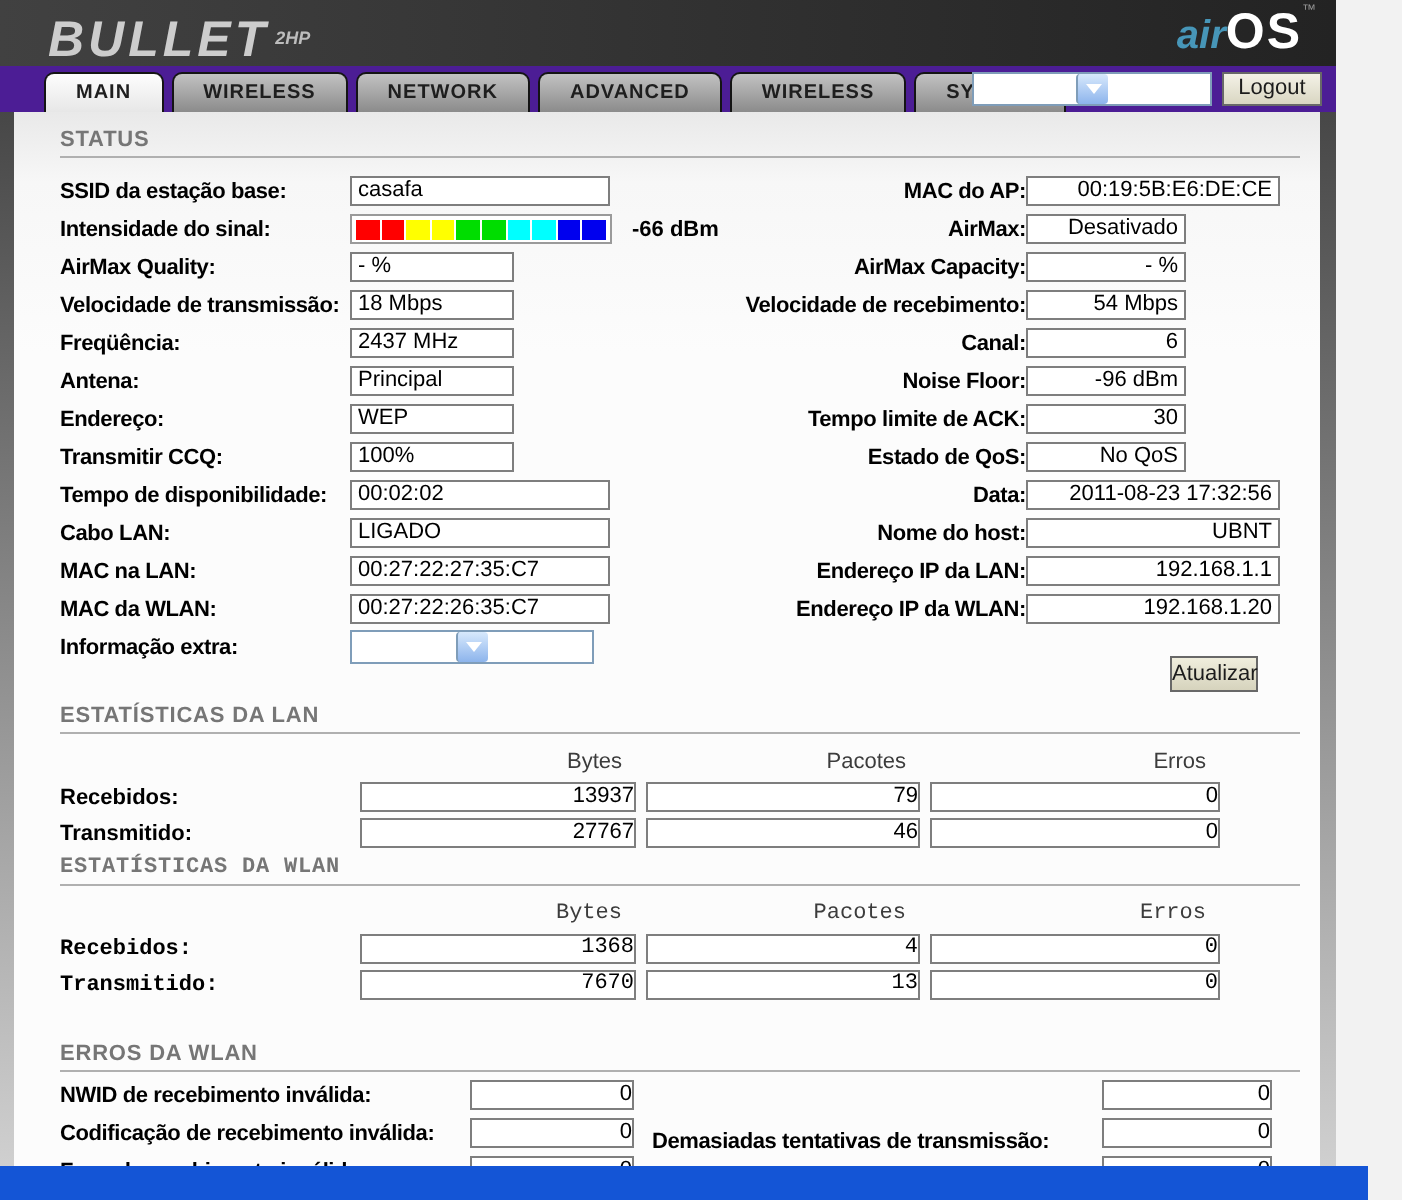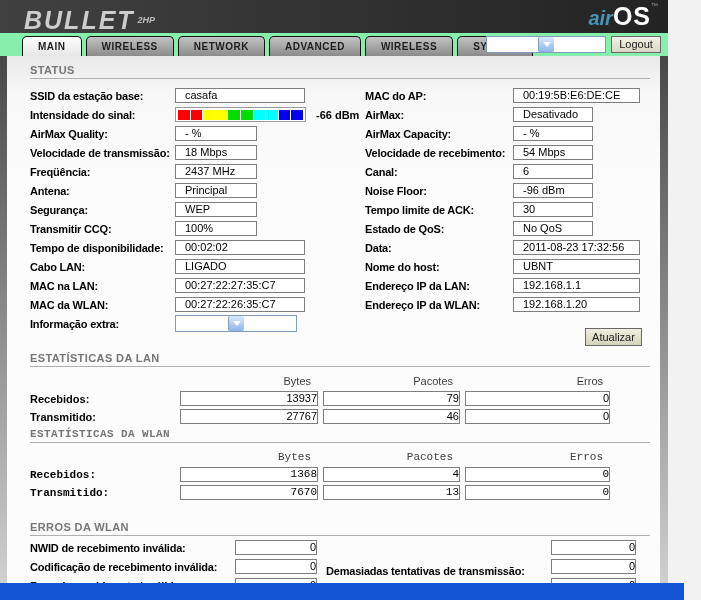--- a/index.html
+++ b/index.html
@@ -15,21 +15,21 @@
             background:linear-gradient(to right,#414141,#232323); }
   .brand { position:absolute; left:24px; top:6px; white-space:nowrap; }
   .brand-name { font-style:italic; font-weight:bold; font-size:25px; color:#cdcdcd; letter-spacing:2px; }
   .brand-model { font-style:italic; font-weight:bold; font-size:9px; color:#bdbdbd; vertical-align:super; margin-left:3px; }
   .airos { position:absolute; right:10px; top:2px; white-space:nowrap; }
   .air { color:#4796b8; font-style:italic; font-weight:bold; font-size:20px; }
   .os  { color:#ffffff; font-weight:bold; font-size:25px; letter-spacing:1px; }
   .tm  { color:#999; font-size:7px; vertical-align:top; }
 
   
-  .tabbar { position:absolute; left:0; top:33px; width:668px; height:23px; background:#86efac; }
+  .tabbar { position:absolute; left:0; top:33px; width:668px; height:23px; background:#4c1d95; }
   .tabs { position:absolute; left:22px; bottom:0; display:flex; gap:4px; }
   .tab { height:20px; padding:4px 15px 0 15px; font-size:10px; font-weight:bold; color:#1e1e1e;
          background:linear-gradient(#c2c2c2,#8b8b8b); border:1px solid #141414; border-bottom:none;
          border-radius:5px 5px 0 0; letter-spacing:.5px; cursor:pointer; }
   .tab.active { background:linear-gradient(#fdfdfd,#e7e7e7); }
   .xp-select { display:flex; align-items:center; background:#fff; border:1px solid #7f9db9; height:17px;flex-direction:column; }
   .xp-select-value { flex:1; font-size:11px; padding:0 4px; color:#000; white-space:nowrap; overflow:hidden; }
   .xp-select-btn { width:16px; height:15px; margin:0; background:linear-gradient(#d8e9fc,#8db4ec);
                    border-left:1px solid #7f9db9; border-radius:2px; display:flex; align-items:center; justify-content:center; }
   .xp-arrow { width:0; height:0; border-left:4px solid transparent; border-right:4px solid transparent; border-top:5px solid #fff; }
@@ -44,38 +44,38 @@
   .edge-left { left:0; width:7px; }
   .edge-right { left:660px; }
 
   .section { position:absolute; left:23px; width:620px; }
   .sec-title { font-size:11px; font-weight:bold; color:#767676; letter-spacing:.4px; }
   .sec-line { border-top:1px solid #b0b0b0; margin-top:2px; }
 
   
   .col { position:absolute; top:22px; }
   .col-left { left:0; }
-  .col-right { left:335px; }
+  .col-right { left:335px;text-align:right; }
   .row { display:flex; align-items:center; height:19px; }
   .lbl { font-weight:bold; font-size:11px; color:#000; letter-spacing:-.2px; flex:none; white-space:nowrap; }
   .col-left .lbl { width:145px; }
   .col-right .lbl { width:148px; }
   .fbox { height:15px; line-height:13px; border:1px solid #7e7e7e; background:#fff; font-size:11px;
-          color:#000; padding:0 9px; flex:none; white-space:nowrap; overflow:hidden; }
+          color:#000; padding:0 3px; flex:none; white-space:nowrap; overflow:hidden; }
   .w-lwide { width:130px; } .w-lnarrow { width:82px; }
   .w-rwide { width:127px; } .w-rnarrow { width:80px; }
 
   .signal-box { display:flex; align-items:center; gap:1px; width:131px; height:15px; padding:2px;
                 background:#fff; border:1px solid #9a9a9a; flex:none; }
   .sig-cell { flex:1; height:10px; }
   .sig-dbm { font-weight:bold; font-size:11px; margin-left:10px; white-space:nowrap; }
 
   .info-select { width:122px; }
 
-  .update-btn { position:absolute; left:578px; top:272px; width:57px; height:18px; font-size:11px; color:#1c1c1c;
+  .update-btn { position:absolute; left:578px; top:272px; width:44px; height:18px; font-size:11px; color:#1c1c1c;
                 background:linear-gradient(#f0eedd,#d6d3bd); border:1px solid #686868; text-align:center; line-height:16px; cursor:pointer; }
 
   
   .stats-head { display:flex; font-size:11px; color:#3c3c3c; margin:8px 0 4px 0; }
   .sh-sp { width:150px; flex:none; }
   .sh { flex:none; text-align:right; padding-right:7px; }
   .sh1 { width:138px; margin-right:5px; } .sh2 { width:137px; margin-right:5px; } .sh3 { width:145px; }
   .stats-row { display:flex; align-items:center; height:15px; margin-bottom:3px; }
   .stats-lbl { width:150px; flex:none; font-weight:bold; font-size:11px; }
   .sbox { height:15px; line-height:13px; border:1px solid #7e7e7e; background:#fff; font-size:11px;
@@ -168,21 +168,21 @@
           </div>
           <div class="row">
             <span class="lbl">Freqüência:</span>
             <span class="fbox w-lnarrow">2437 MHz</span>
           </div>
           <div class="row">
             <span class="lbl">Antena:</span>
             <span class="fbox w-lnarrow">Principal</span>
           </div>
           <div class="row">
-            <span class="lbl">Segurança:</span>
+            <span class="lbl">Endereço:</span>
             <span class="fbox w-lnarrow">WEP</span>
           </div>
           <div class="row">
             <span class="lbl">Transmitir CCQ:</span>
             <span class="fbox w-lnarrow">100%</span>
           </div>
           <div class="row">
             <span class="lbl">Tempo de disponibilidade:</span>
             <span class="fbox w-lwide">00:02:02</span>
           </div>

